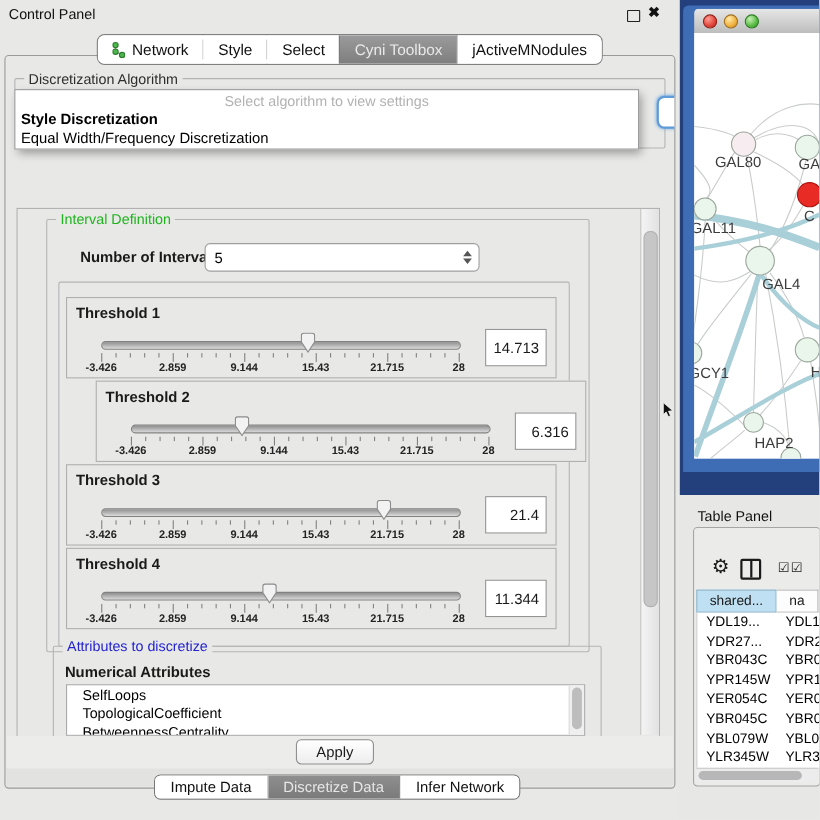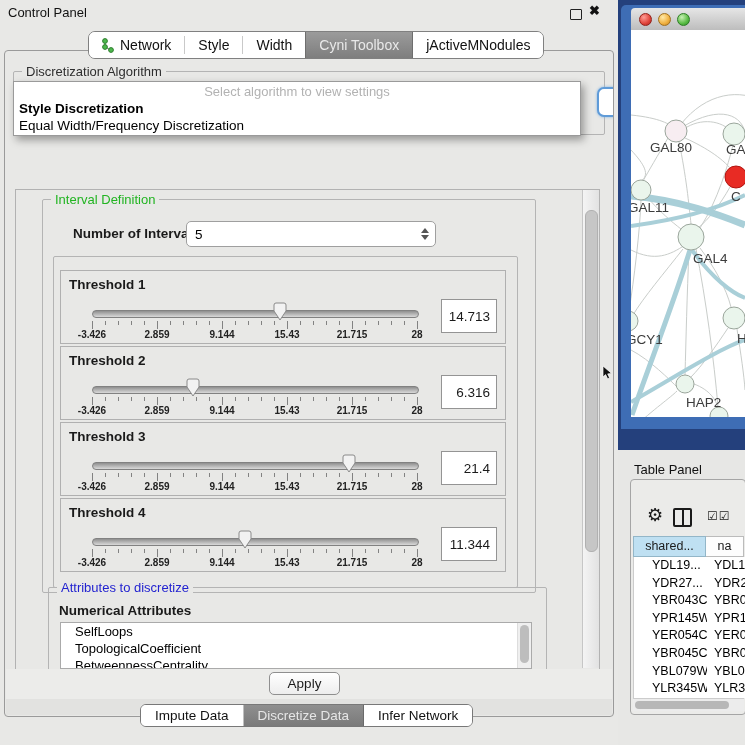--- a/index.html
+++ b/index.html
@@ -105,21 +105,21 @@
   #browser{left:12px;top:29px;width:114px;height:234px;background:#EBEBE9;border:1px solid #a5a5a5;border-radius:4px;overflow:hidden}
   #gear{position:absolute;left:16px;top:24px;font-size:18px;color:#1a1a1a}
   #splitic{position:absolute;left:42px;top:28px;width:15px;height:15px;border:2px solid #1a1a1a;border-radius:2px}
   #splitic i{position:absolute;left:6.5px;top:0;width:2px;height:15px;background:#1a1a1a}
   #checks{position:absolute;left:76px;top:29px;font-size:12px;letter-spacing:1px;color:#1a1a1a}
   #thead{position:absolute;left:2px;top:56px;width:111px;height:21px;display:flex}
   #thead .hc1{width:73px;background:#BFE0F2;border:1px solid #93b6c8;text-align:center;line-height:19px;font-size:12.5px;box-sizing:border-box}
   #thead .hc2{flex:1;background:#fdfdfd;border:1px solid #bbb;border-left:none;text-align:center;line-height:19px;font-size:12.5px;box-sizing:border-box}
   #trows{position:absolute;left:2px;top:77px;width:111px;height:141px;background:#fff;overflow:hidden;border-left:1px solid #ccc;border-right:1px solid #ccc}
   .trow{display:flex;height:17.6px;line-height:17.6px;font-size:12.5px;color:#000}
-  .trow .c1{width:73px;padding-left:18px;box-sizing:border-box;overflow:hidden;white-space:nowrap}
+  .trow .c1{width:73px;padding-left:8px;box-sizing:border-box;overflow:hidden;white-space:nowrap}
   .trow .c2{flex:1;padding-left:7px;overflow:hidden;white-space:nowrap}
   #hscroll{position:absolute;left:2px;top:218px;width:111px;height:12px;background:#ECECEC;border-top:1px solid #ccc}
   #hthumb{position:absolute;left:2px;top:2px;width:94px;height:8px;background:#b7b7b7;border-radius:4px}
 
   #cursor{left:602px;top:366px;width:12px;height:14px;z-index:50}
 </style>
 </head>
 <body>
 
 <div class="abs" id="cp-title">Control Panel</div>
@@ -136,21 +136,21 @@
       <circle cx="9" cy="12" r="2.4" fill="#4db84d" stroke="#2e7d2e"></circle>
     </svg>
     <span>Network</span>
   </div>
   <div class="vsep"></div>
   <div class="seg">
       <span>Style</span>
     </div>
   <div class="vsep"></div>
   <div class="seg">
-      <span>Width</span>
+      <span>Select</span>
     </div>
   <div class="seg sel">
       <span>Cyni Toolbox</span>
     </div>
   <div class="seg">
       <span>jActiveMNodules</span>
     </div>
 </div>
 
 <div class="abs" id="inner">
@@ -213,21 +213,21 @@
             <div class="tklab" style="left:72px">2.859</div>
             <div class="tklab" style="left:137px">9.144</div>
             <div class="tklab" style="left:202px">15.43</div>
             <div class="tklab" style="left:267px">21.715</div>
             <div class="tklab" style="left:332px">28</div>
             <svg class="thumb" style="left:211.58909819894353px" viewBox="0 0 14 19">
          <path d="M3,1 h8 q2,0 2,2 v6 l-6,9 -6,-9 v-6 q0,-2 2,-2 z" fill="#f2f2f2" stroke="#8a8a8a"></path>
        </svg>
             <div class="vbox">14.713</div>
           </div>
-          <div class="tbox" style="top: 89px;">
+          <div class="tbox" style="top: 89px; margin-left: 27px;">
             <div class="tlab">Threshold 2</div>
             <div class="track"></div>
             <div class="tick major" style="left:31px"></div>
             <div class="tick minor" style="left:44px"></div>
             <div class="tick minor" style="left:57px"></div>
             <div class="tick minor" style="left:70px"></div>
             <div class="tick minor" style="left:83px"></div>
             <div class="tick major" style="left:96px"></div>
             <div class="tick minor" style="left:109px"></div>
             <div class="tick minor" style="left:122px"></div>

